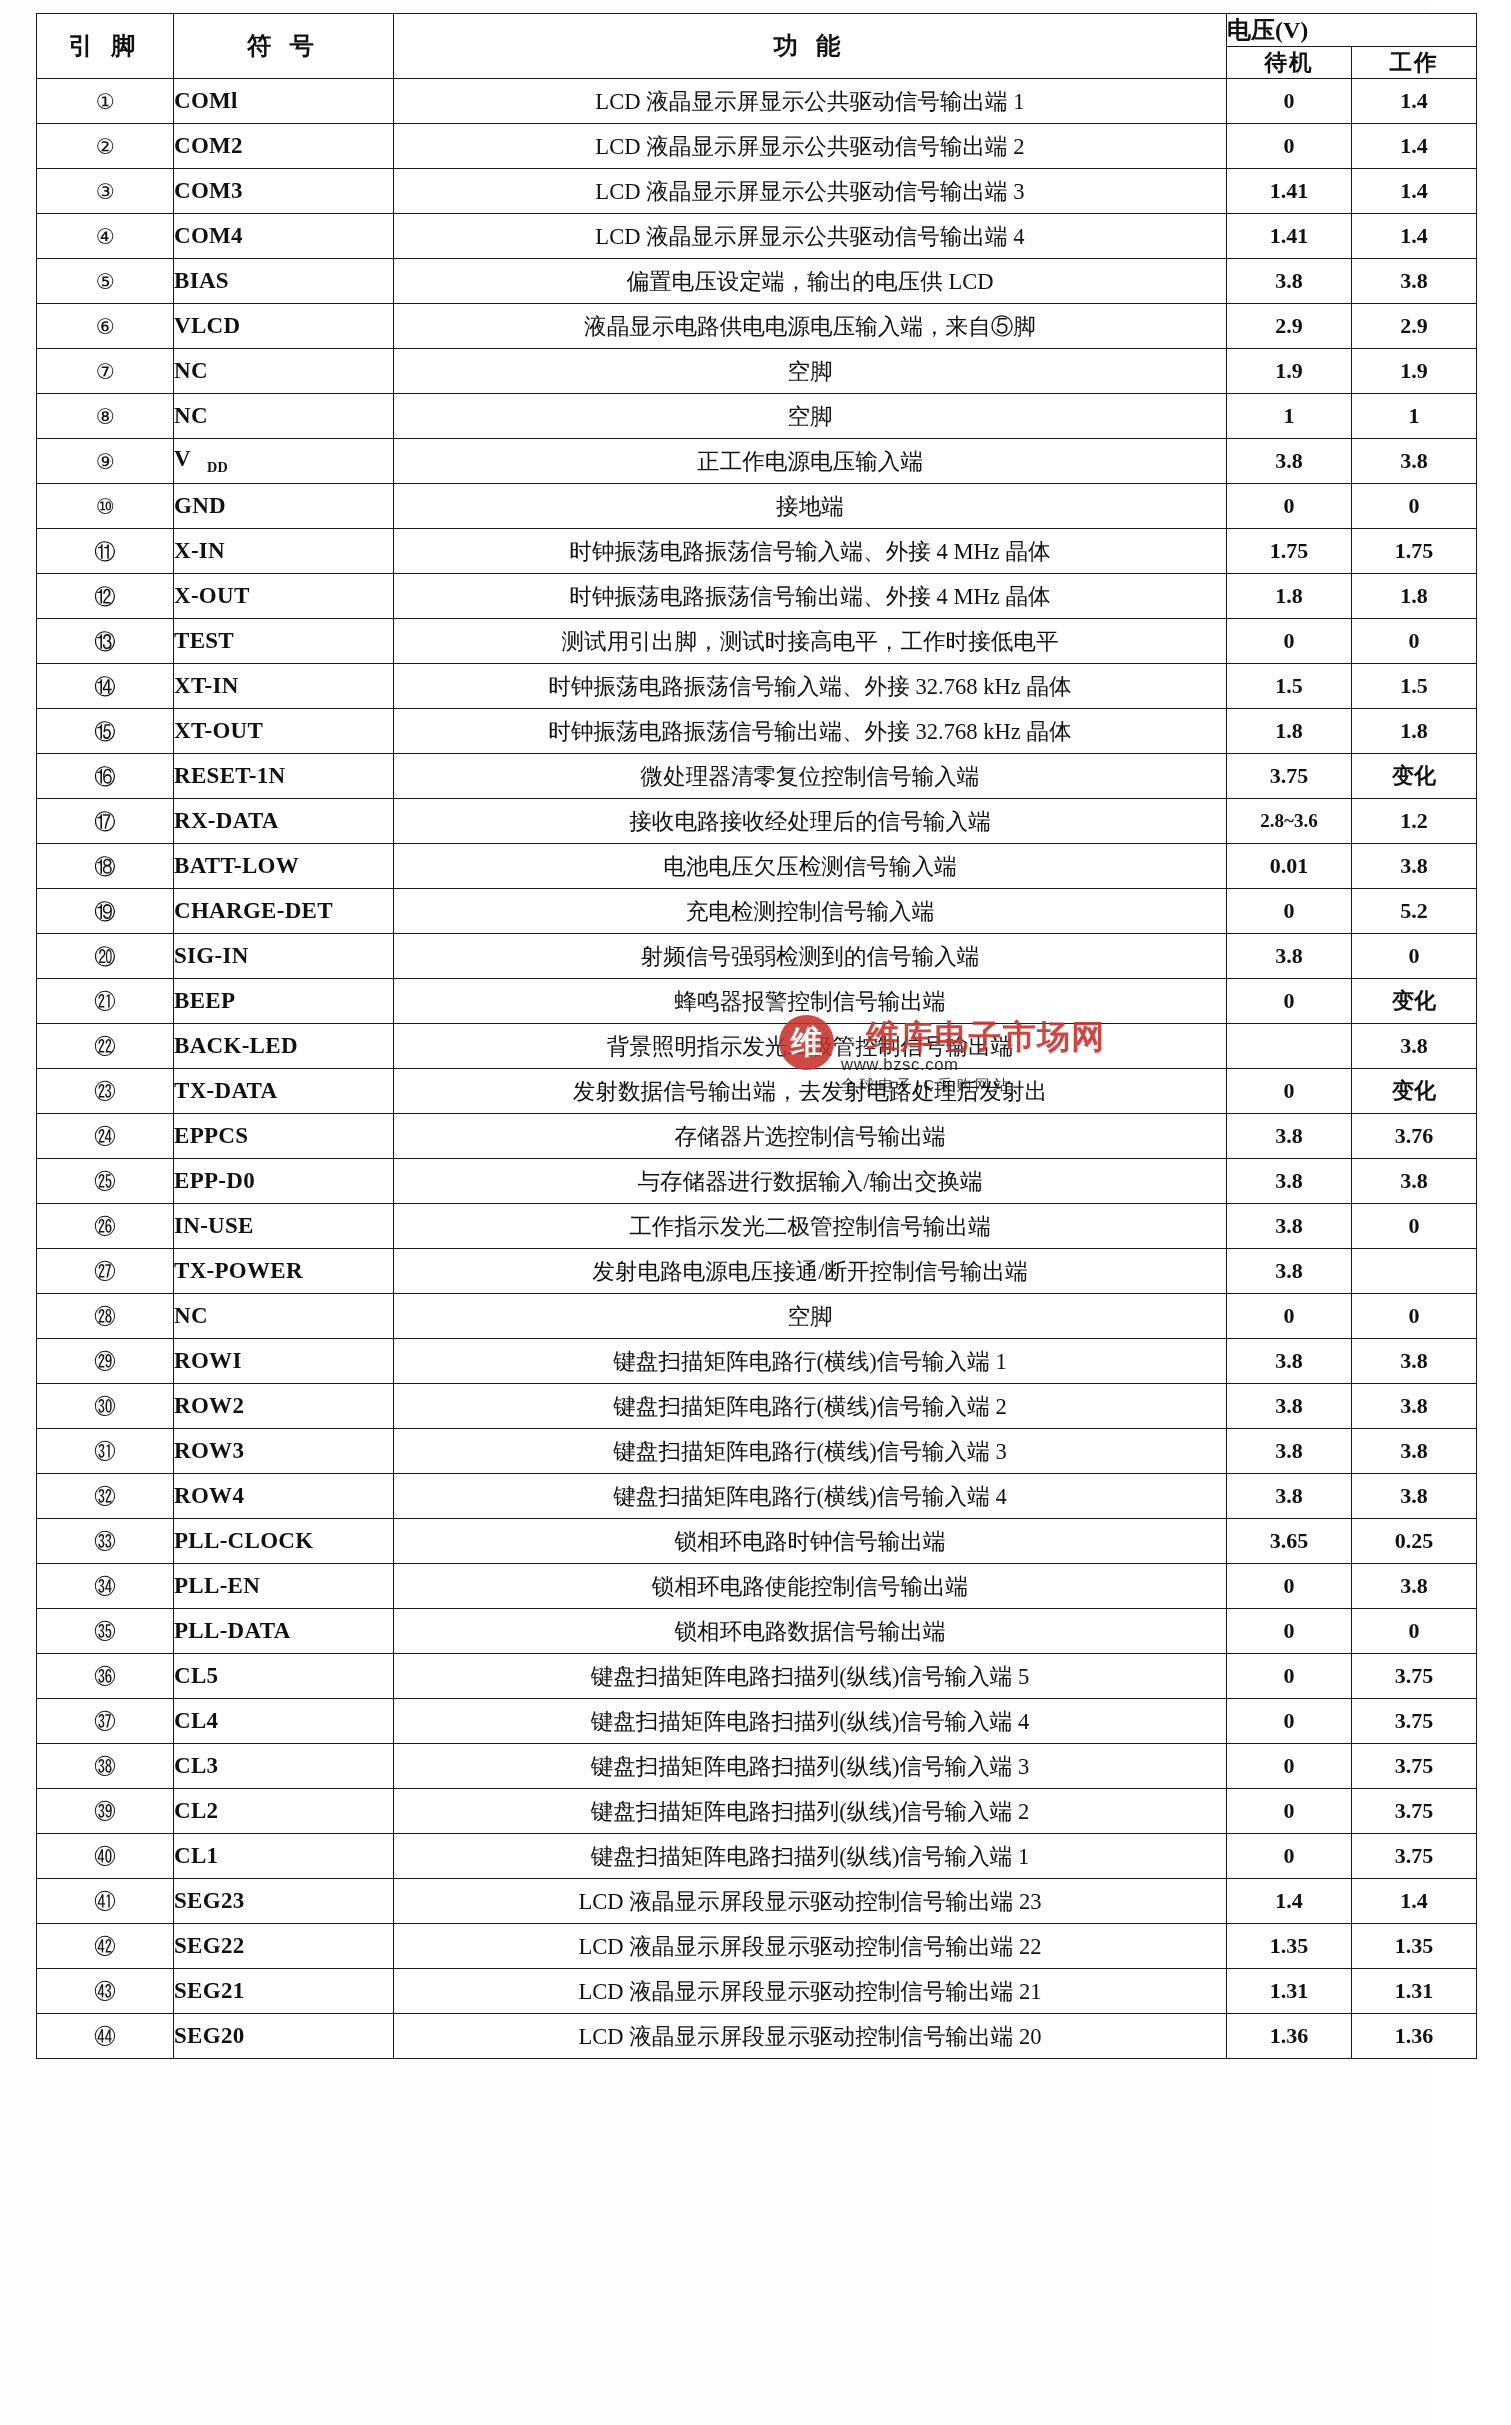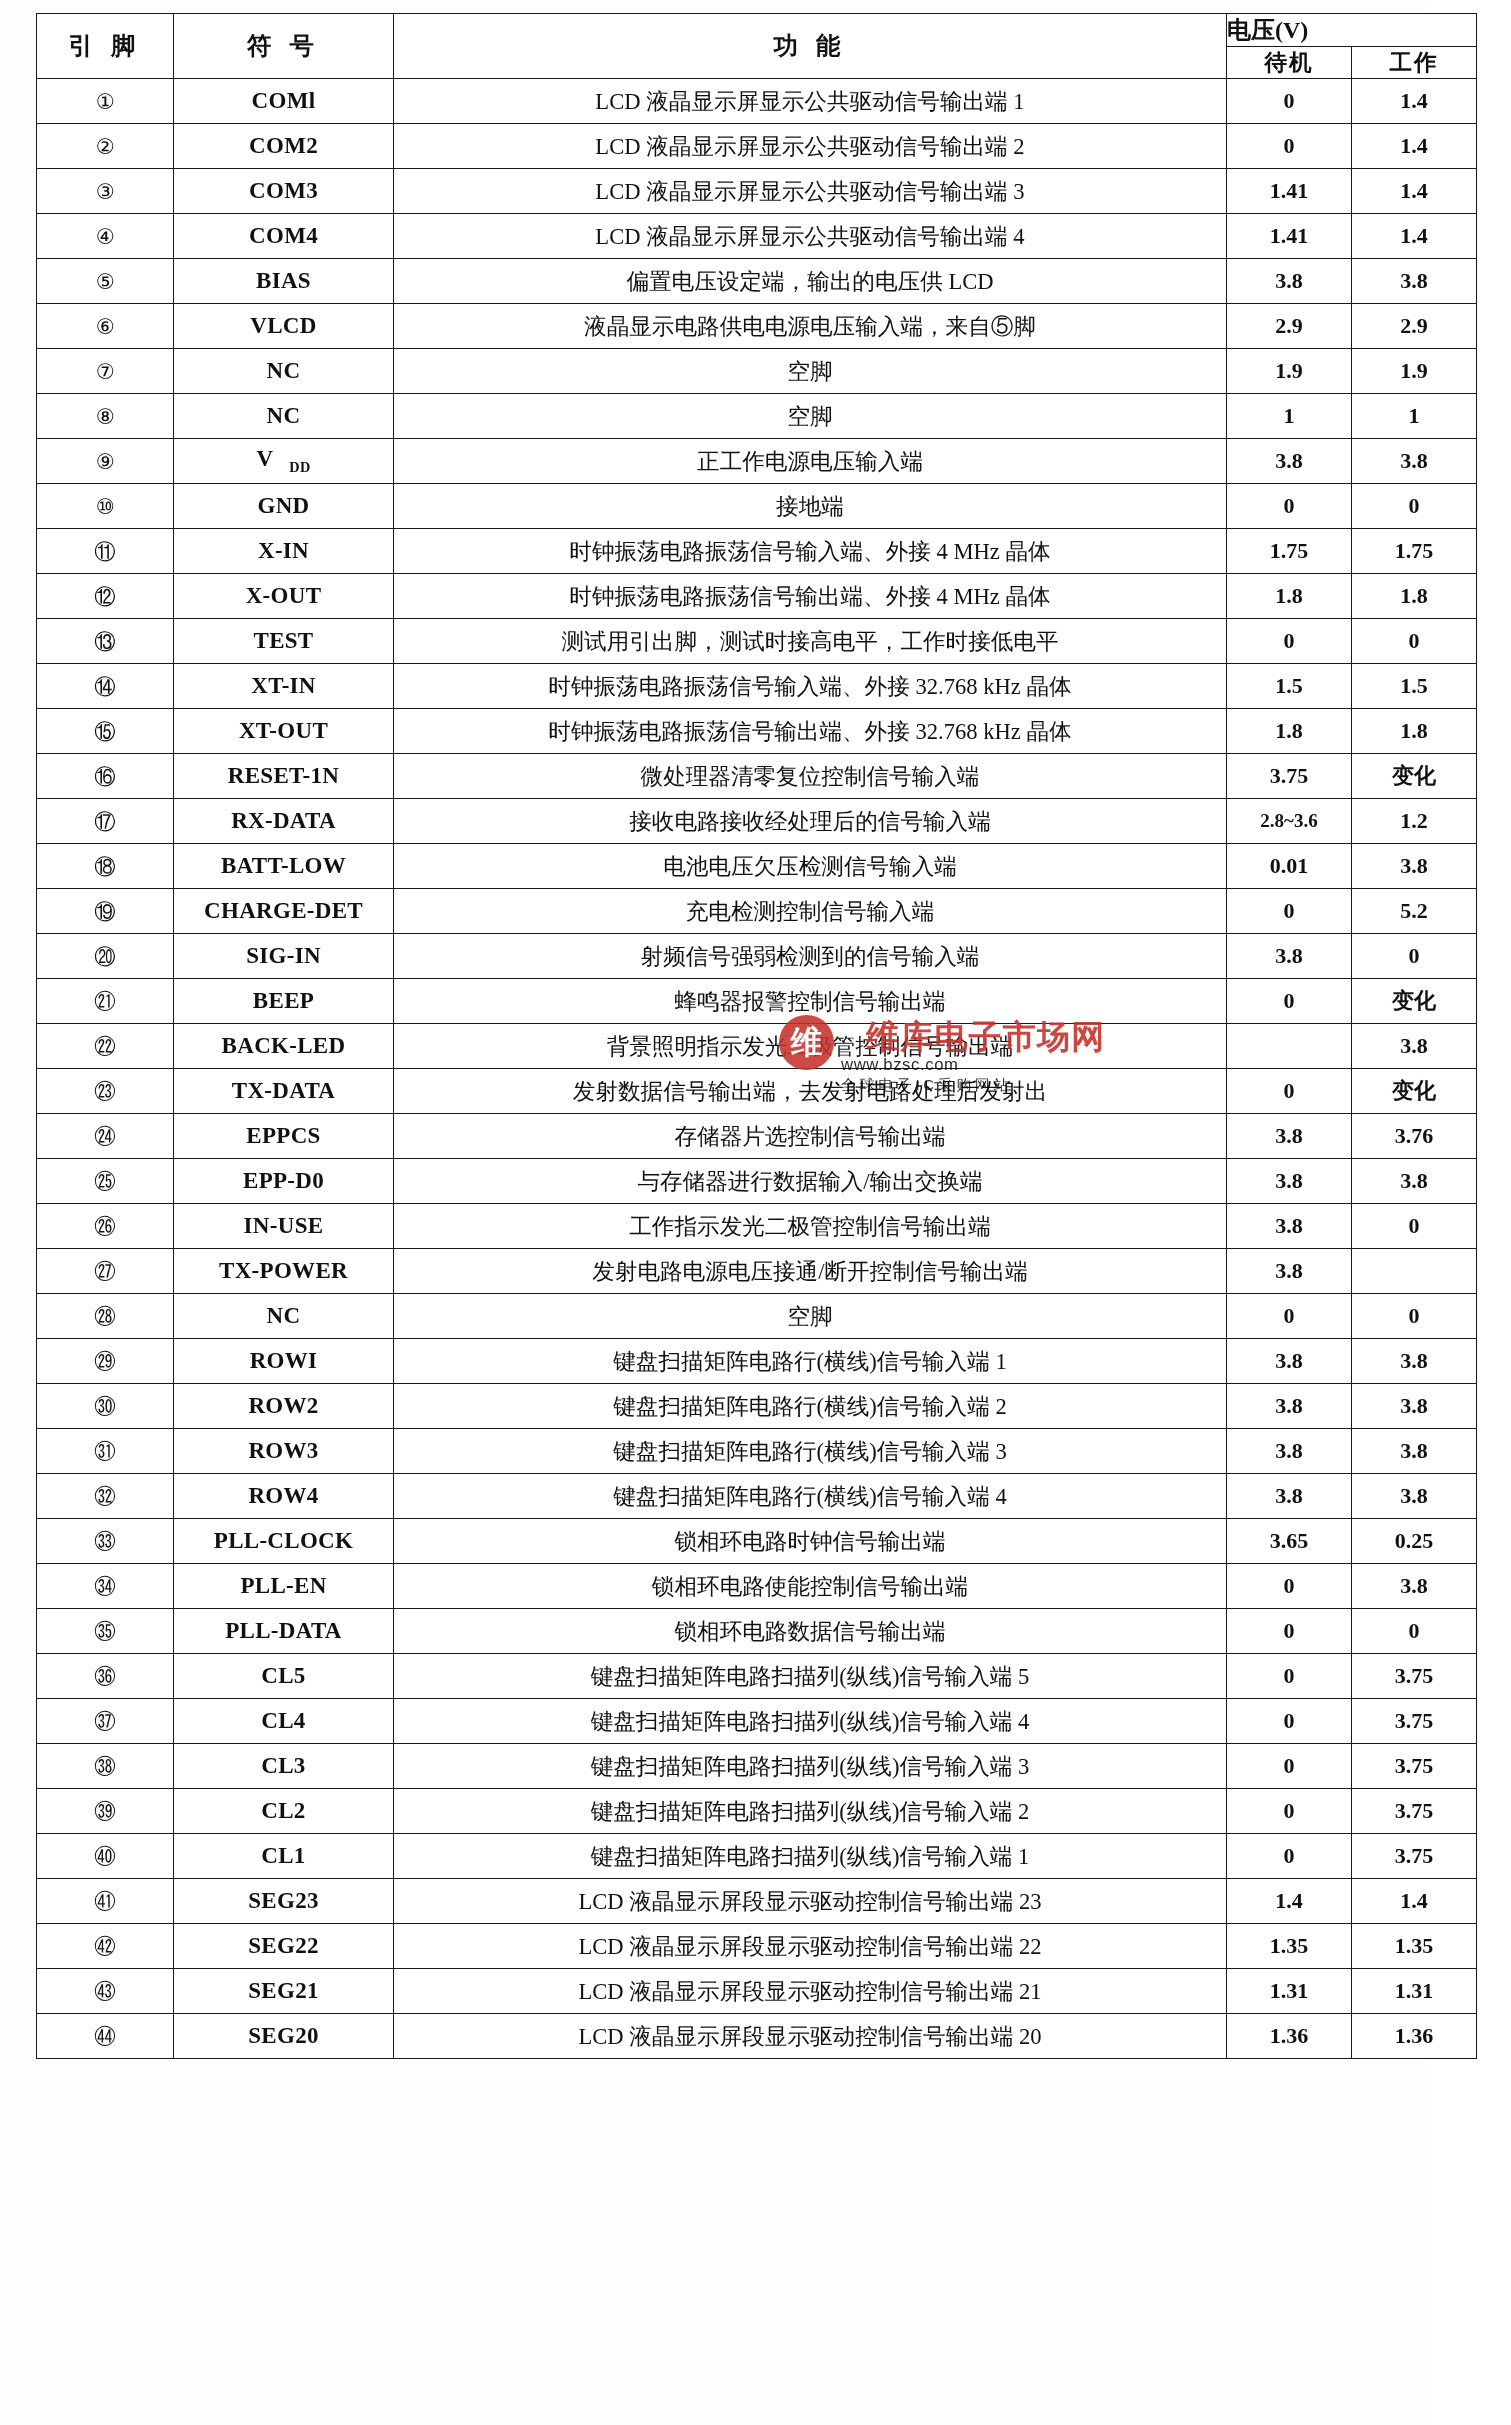--- a/index.html
+++ b/index.html
@@ -68,21 +68,21 @@
     letter-spacing: 1.8px;
     margin-top: 41px;
   }
   td.pin-cell {
     text-align: center;
     font-size: 21.4px;
     height: 44px;
     font-family: "DejaVu Sans", sans-serif;
   }
   td.sym-cell {
-    text-align: center;
+    text-align: left;
     font-weight: bold;
     font-size: 23px;
     font-family: "Liberation Serif", serif;
     letter-spacing: 0.3px;
   }
   td.fun-cell {
     text-align: center;
     font-size: 22.6px;
     padding-left: 13px;
     font-family: "Liberation Serif", serif;

